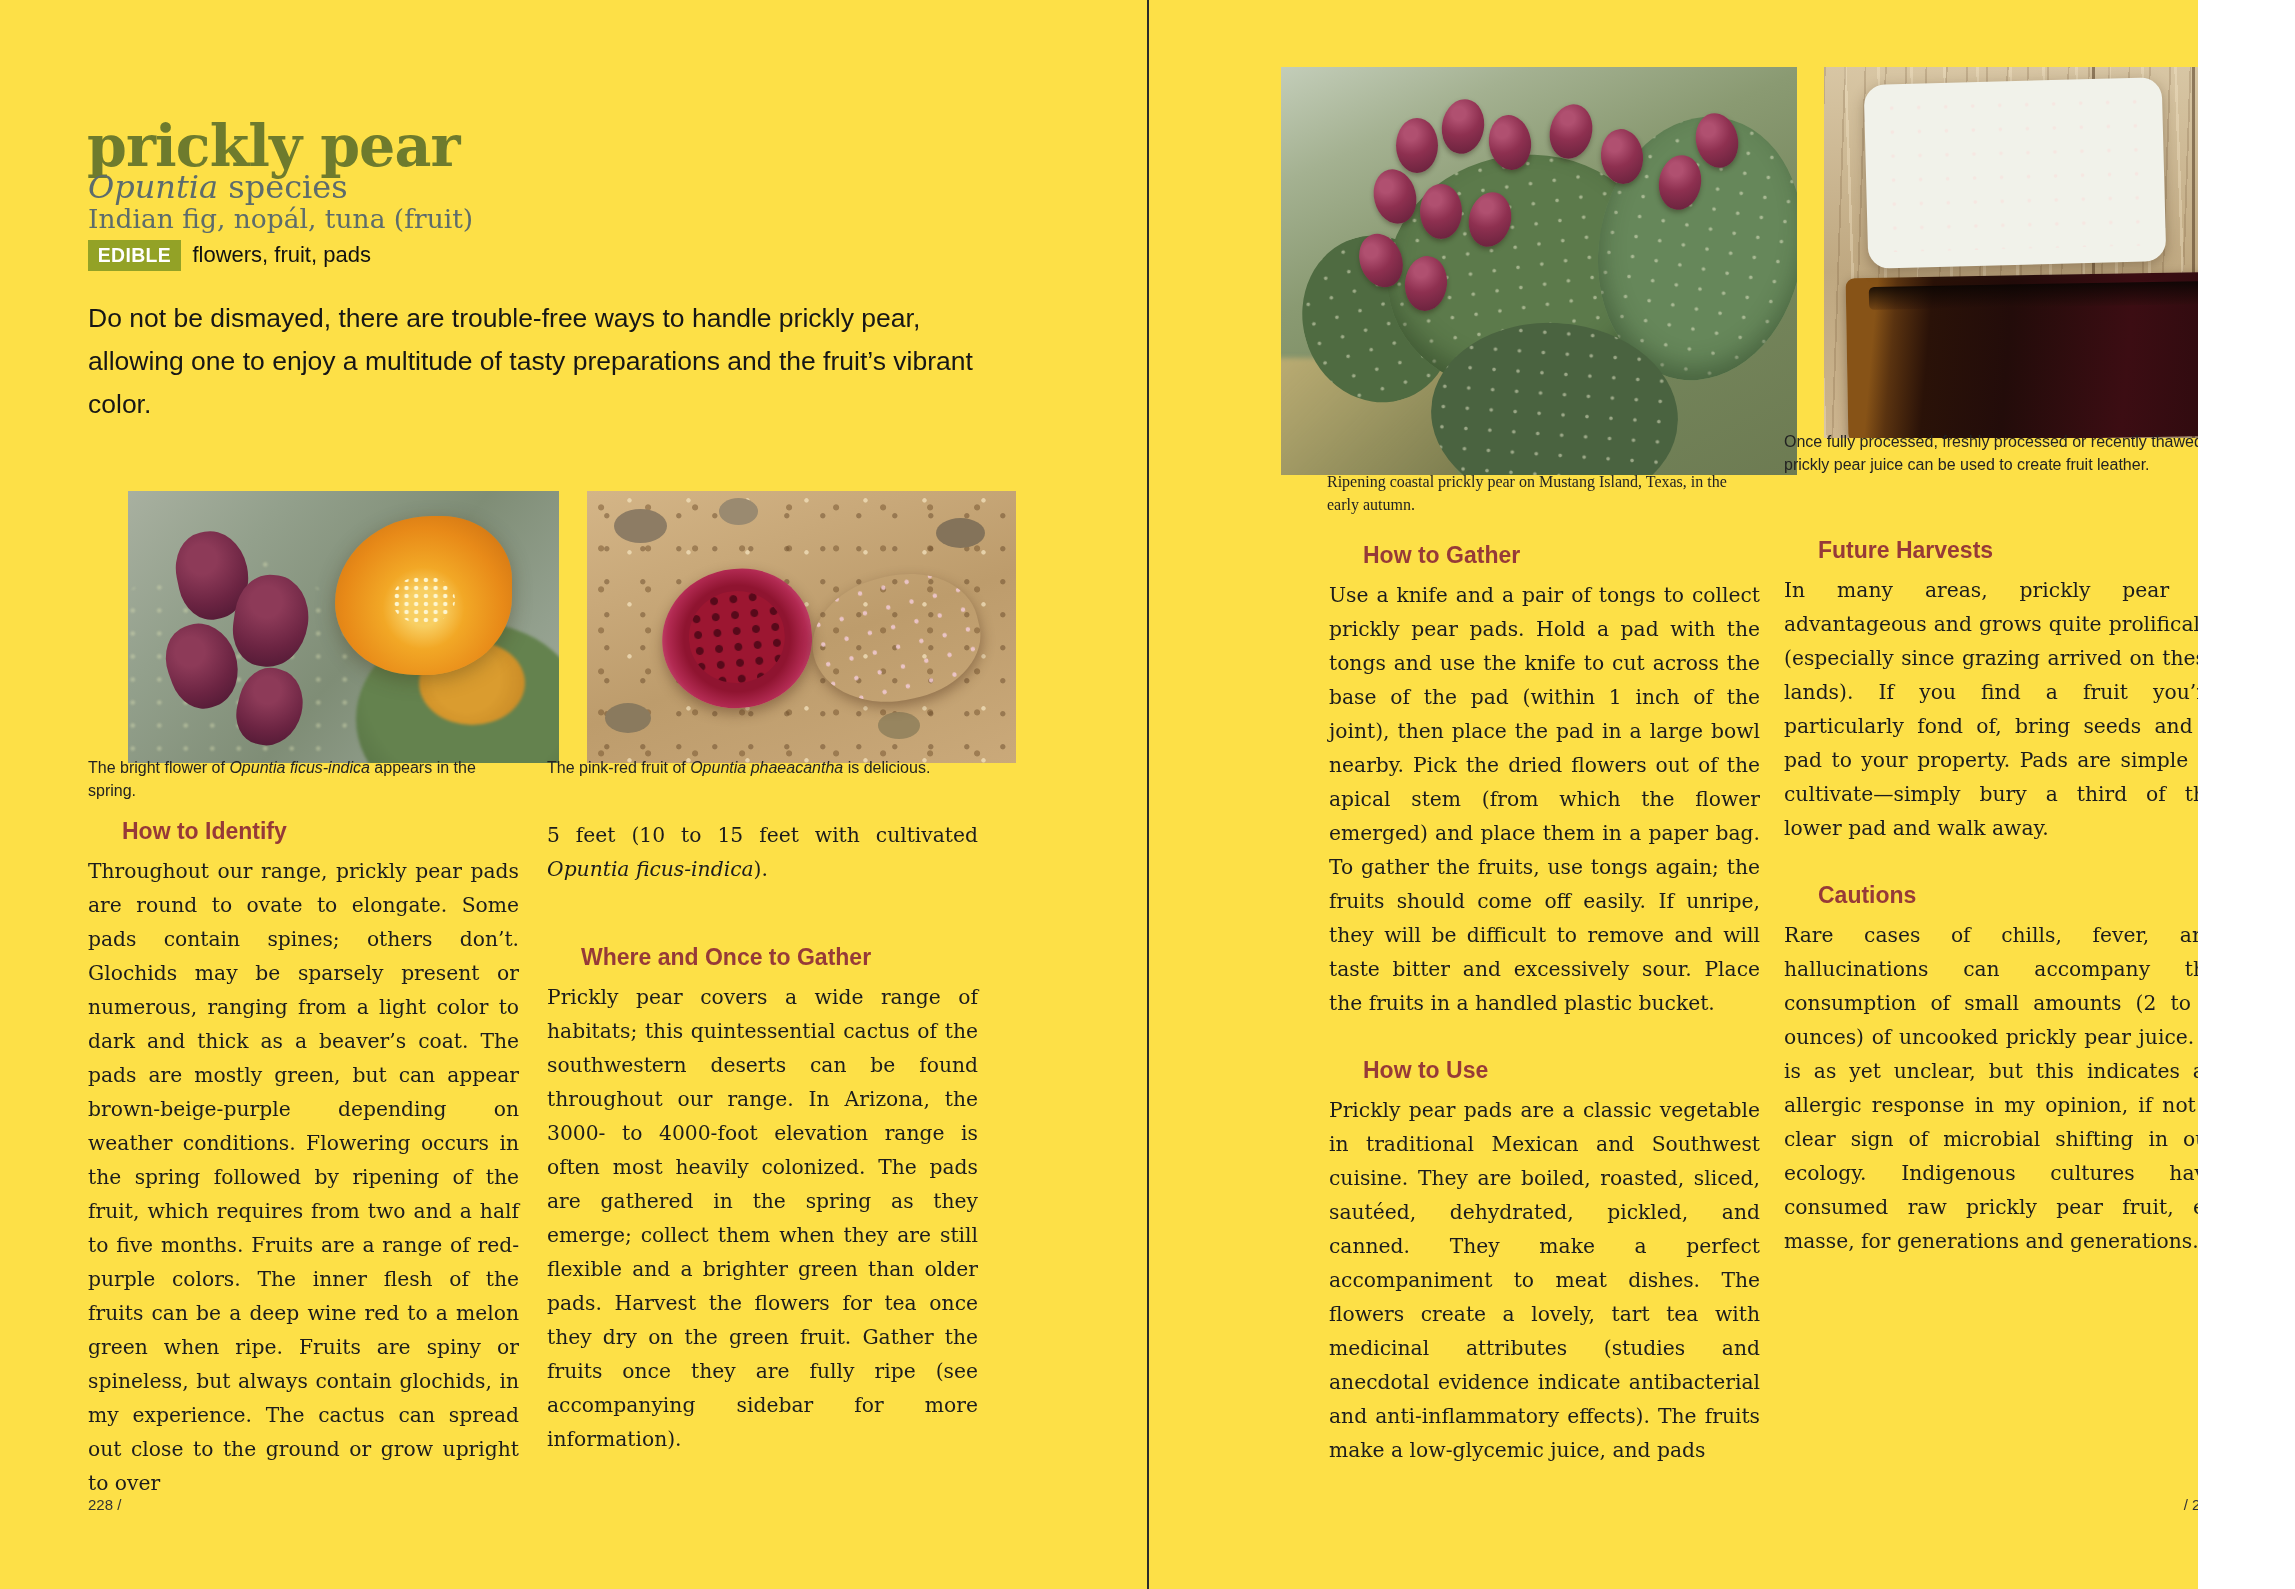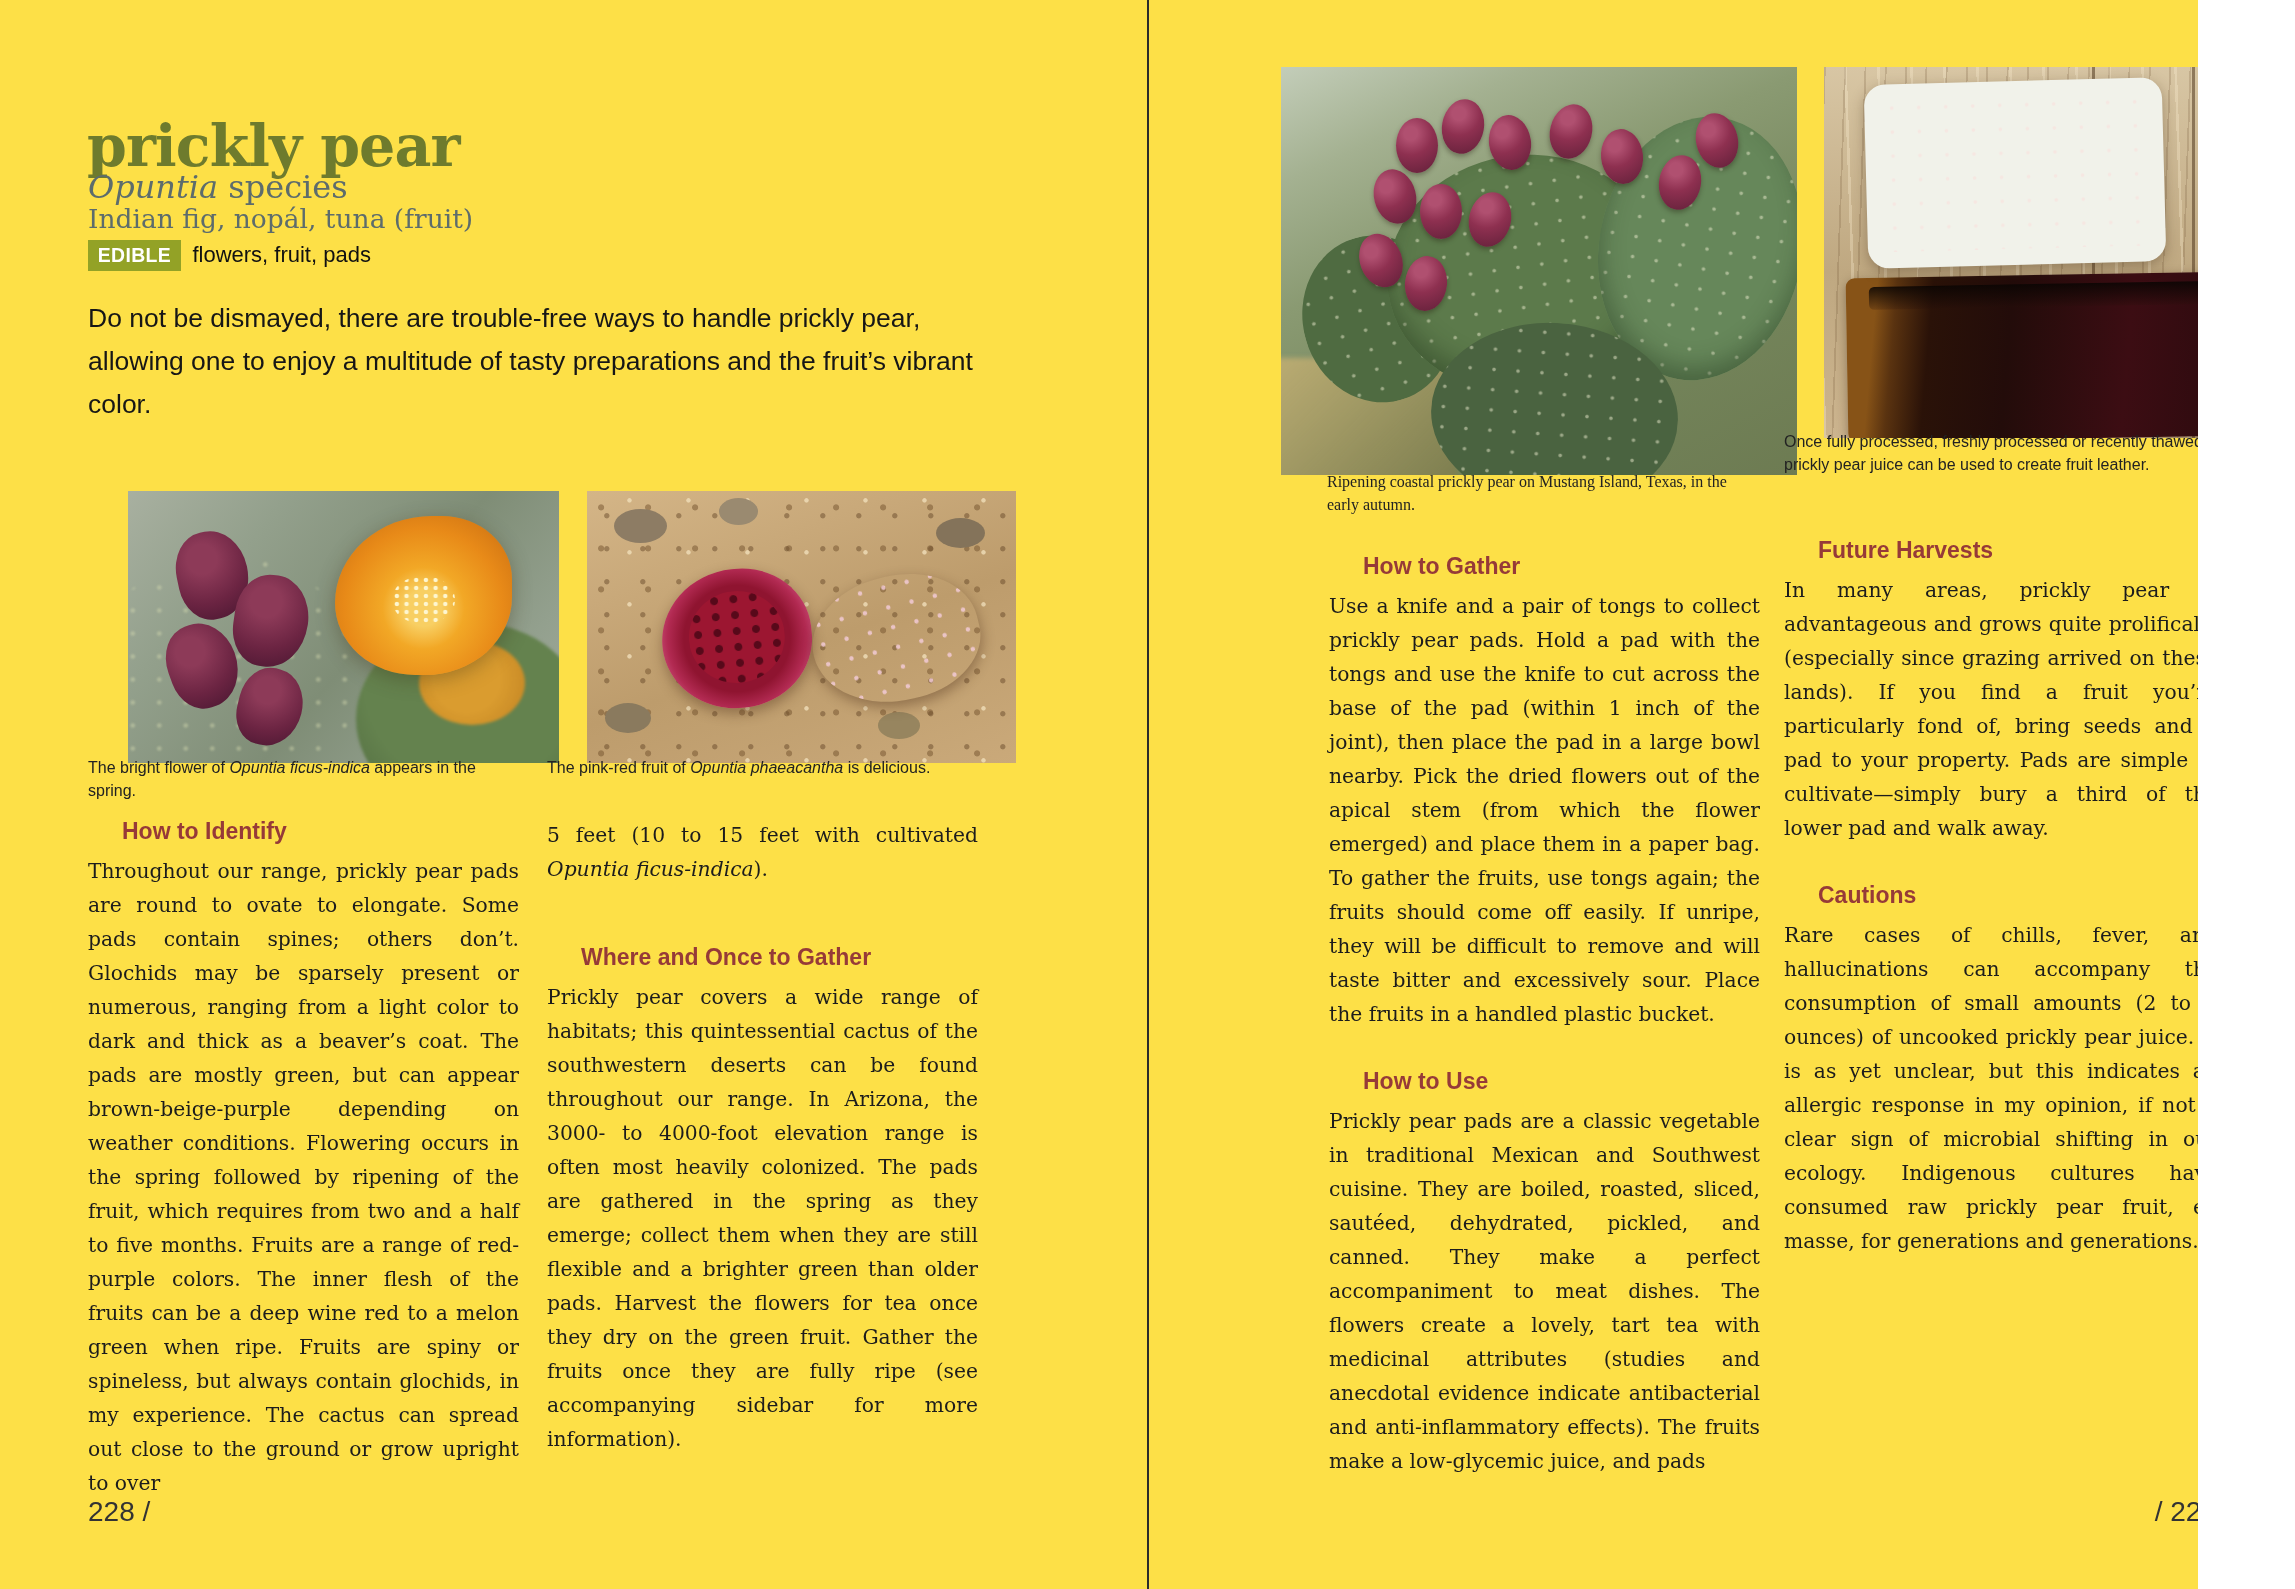--- a/index.html
+++ b/index.html
@@ -24,21 +24,21 @@
   .intro{position:absolute;left:88px;top:297px;width:896px;font-size:26.5px;line-height:43px;
          color:#161616;margin:0;}
   .caption{position:absolute;font-size:16px;line-height:23px;color:#222222;}
   .col{position:absolute;}
   .sec-head{font-weight:bold;font-size:23px;line-height:26.5px;color:#963a38;
             margin:0 0 9.7px 0;padding-left:34px;}
   .body{font-family:"DejaVu Serif",serif;font-size:20.3px;line-height:34px;color:#1c1c1c;
         text-align:justify;margin:0;}
   .sec-gap{margin-top:58px;}
   .sec-gap2{margin-top:37px;}
-  .pagenum{position:absolute;top:1496px;font-size:28px;color:#333333;}
+  .pagenum{position:absolute;top:1496px;font-size:15px;color:#333333;}
 
   
   .photo{position:absolute;overflow:hidden;}
 
   
   #photo1{left:88px;top:477px;width:431px;height:272px;
     background:linear-gradient(130deg,#a8b0a0 0%,#93a08c 25%,#7f8d76 55%,#93a08e 80%,#a3ab9c 100%);}
   .p1-pad{position:absolute;left:-35px;top:62px;width:265px;height:247px;border-radius:50%;
     background:radial-gradient(circle at 45% 40%,#5d7a49 0 60%,#49603a 100%);
     background-image:radial-gradient(circle,rgba(220,225,180,.45) 0 1.8px,transparent 2.6px);
@@ -222,21 +222,21 @@
       <div class="tray"></div>
       <div class="tub">
         <div class="tub-inner"></div>
       </div>
     </figure>
 
     <div class="caption" style="left:636px;top:430px;width:436px;">Once fully processed, freshly processed or recently thawed prickly pear juice can be used to create fruit leather.</div>
 
     <div class="caption" style="left:179px;top:470px;width:424px;font-family:Liberation Serif, serif;">Ripening coastal prickly pear on Mustang Island, Texas, in the early autumn.</div>
 
-    <div class="col" style="left:181px;top:542px;width:431px;margin-top:11px;">
+    <div class="col" style="left:181px;top:542px;width:431px;">
       <h3 class="sec-head">How to Gather</h3>
       <p class="body">Use a knife and a pair of tongs to collect prickly pear pads. Hold a pad with the tongs and use the knife to cut across the base of the pad (within 1 inch of the joint), then place the pad in a large bowl nearby. Pick the dried flowers out of the apical stem (from which the flower emerged) and place them in a paper bag. To gather the fruits, use tongs again; the fruits should come off easily. If unripe, they will be difficult to remove and will taste bitter and excessively sour. Place the fruits in a handled plastic bucket.</p>
       <div class="sec-gap2">
         <h3 class="sec-head">How to Use</h3>
         <p class="body">Prickly pear pads are a classic vegetable in traditional Mexican and Southwest cuisine. They are boiled, roasted, sliced, sautéed, dehydrated, pickled, and canned. They make a perfect accompaniment to meat dishes. The flowers create a lovely, tart tea with medicinal attributes (studies and anecdotal evidence indicate antibacterial and anti-inflammatory effects). The fruits make a low-glycemic juice, and pads</p>
       </div>
     </div>
 
     <div class="col" style="left:636px;top:500px;width:434px;">
       <div class="sec-gap2">

